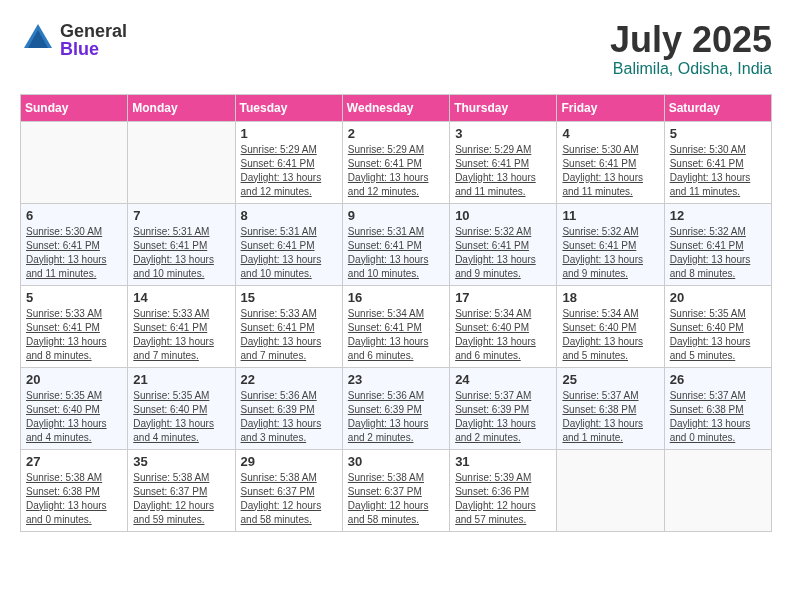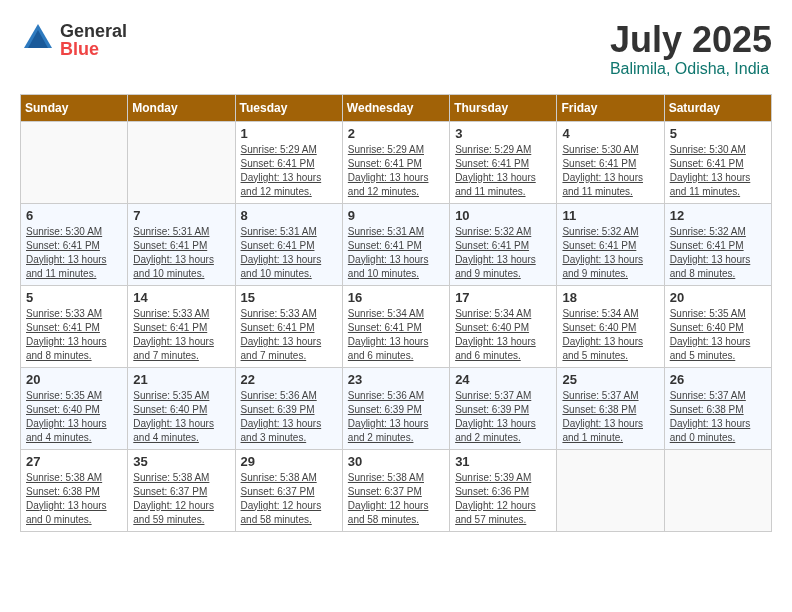--- a/index.html
+++ b/index.html
@@ -24,43 +24,43 @@
     }
     .logo-text-general {
       font-size: 18px;
       font-weight: bold;
       color: #333;
       line-height: 1;
     }
     .logo-text-blue {
       font-size: 18px;
       font-weight: bold;
-      color: #ef4444;
+      color: #6d28d9;
       line-height: 1;
     }
     .title-block {
-      text-align: left;
+      text-align: right;
     }
     .month-title {
       font-size: 36px;
       font-weight: bold;
       color: #333;
       line-height: 1.1;
     }
     .location-title {
       font-size: 16px;
       color: #0f766e;
     }
     table {
       width: 100%;
       border-collapse: collapse;
       table-layout: fixed;
     }
     th {
-      background-color: #a16207;
+      background-color: #ec4899;
       color: #fff;
       font-size: 12px;
       font-weight: bold;
       padding: 6px 4px;
       text-align: left;
       border: 1px solid #ccc;
     }
     td {
       vertical-align: top;
       border: 1px solid #ccc;

